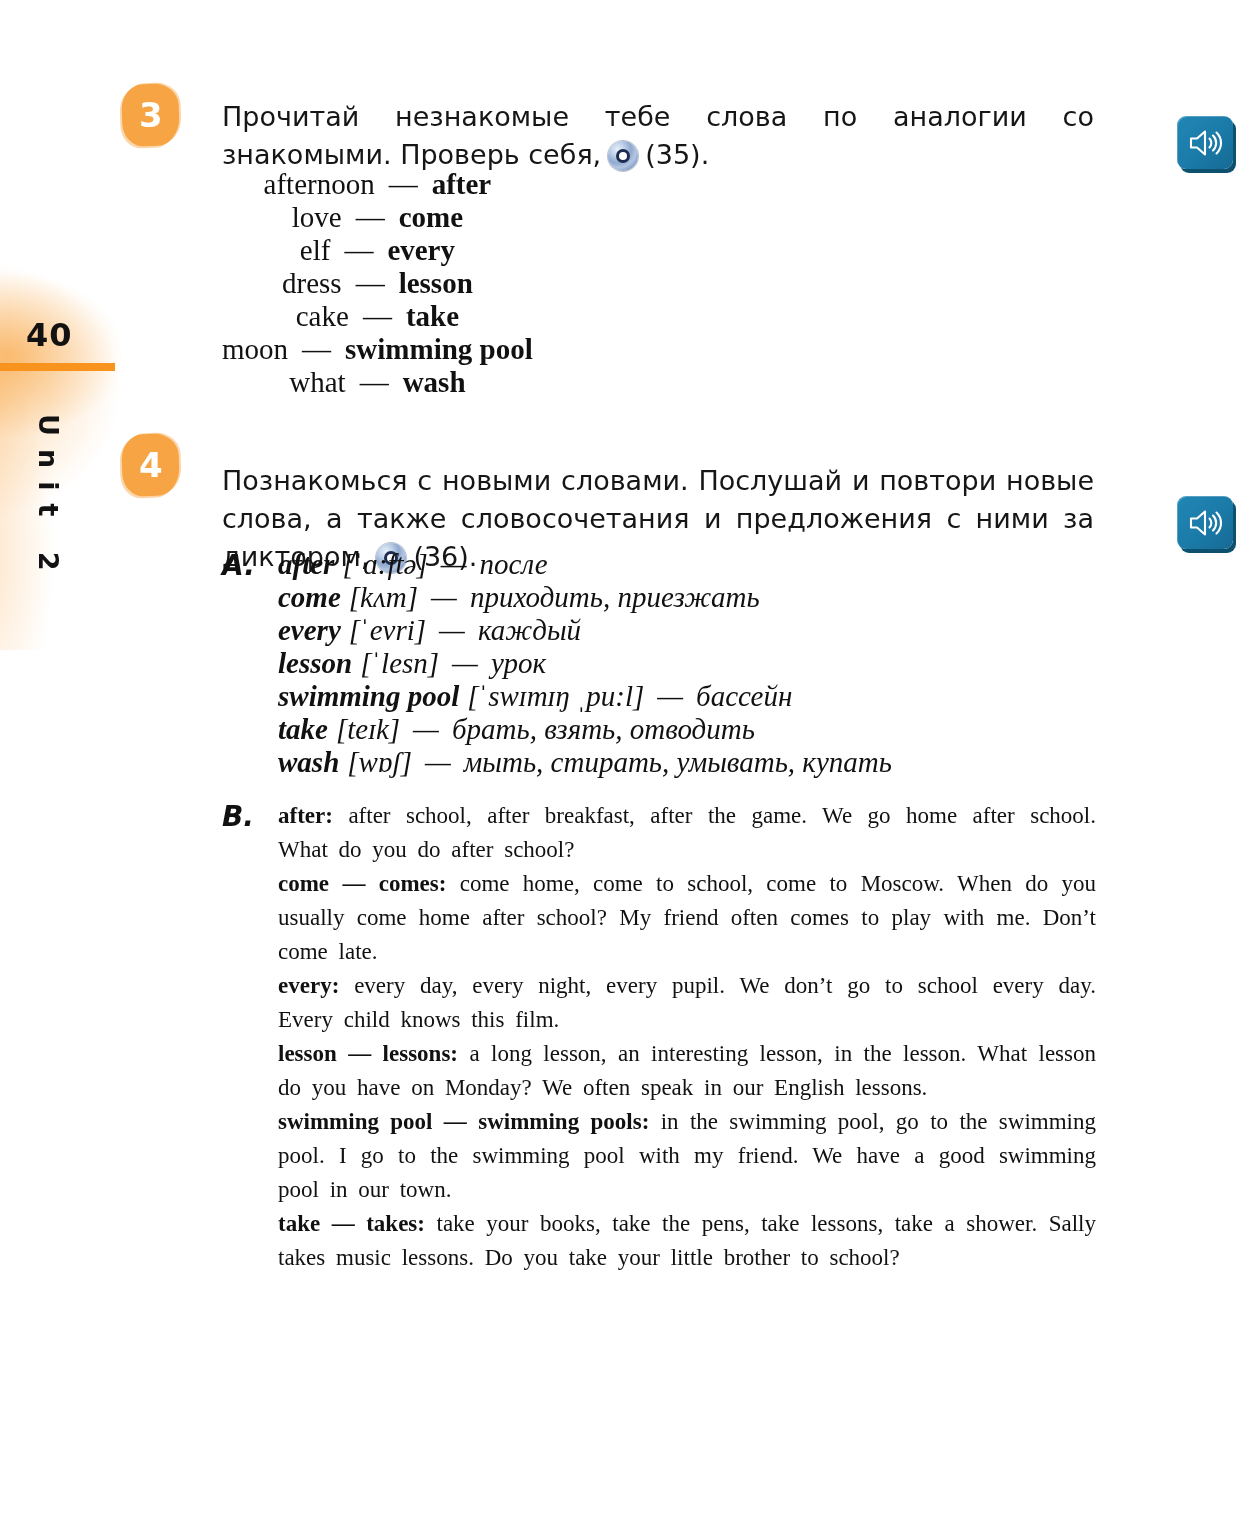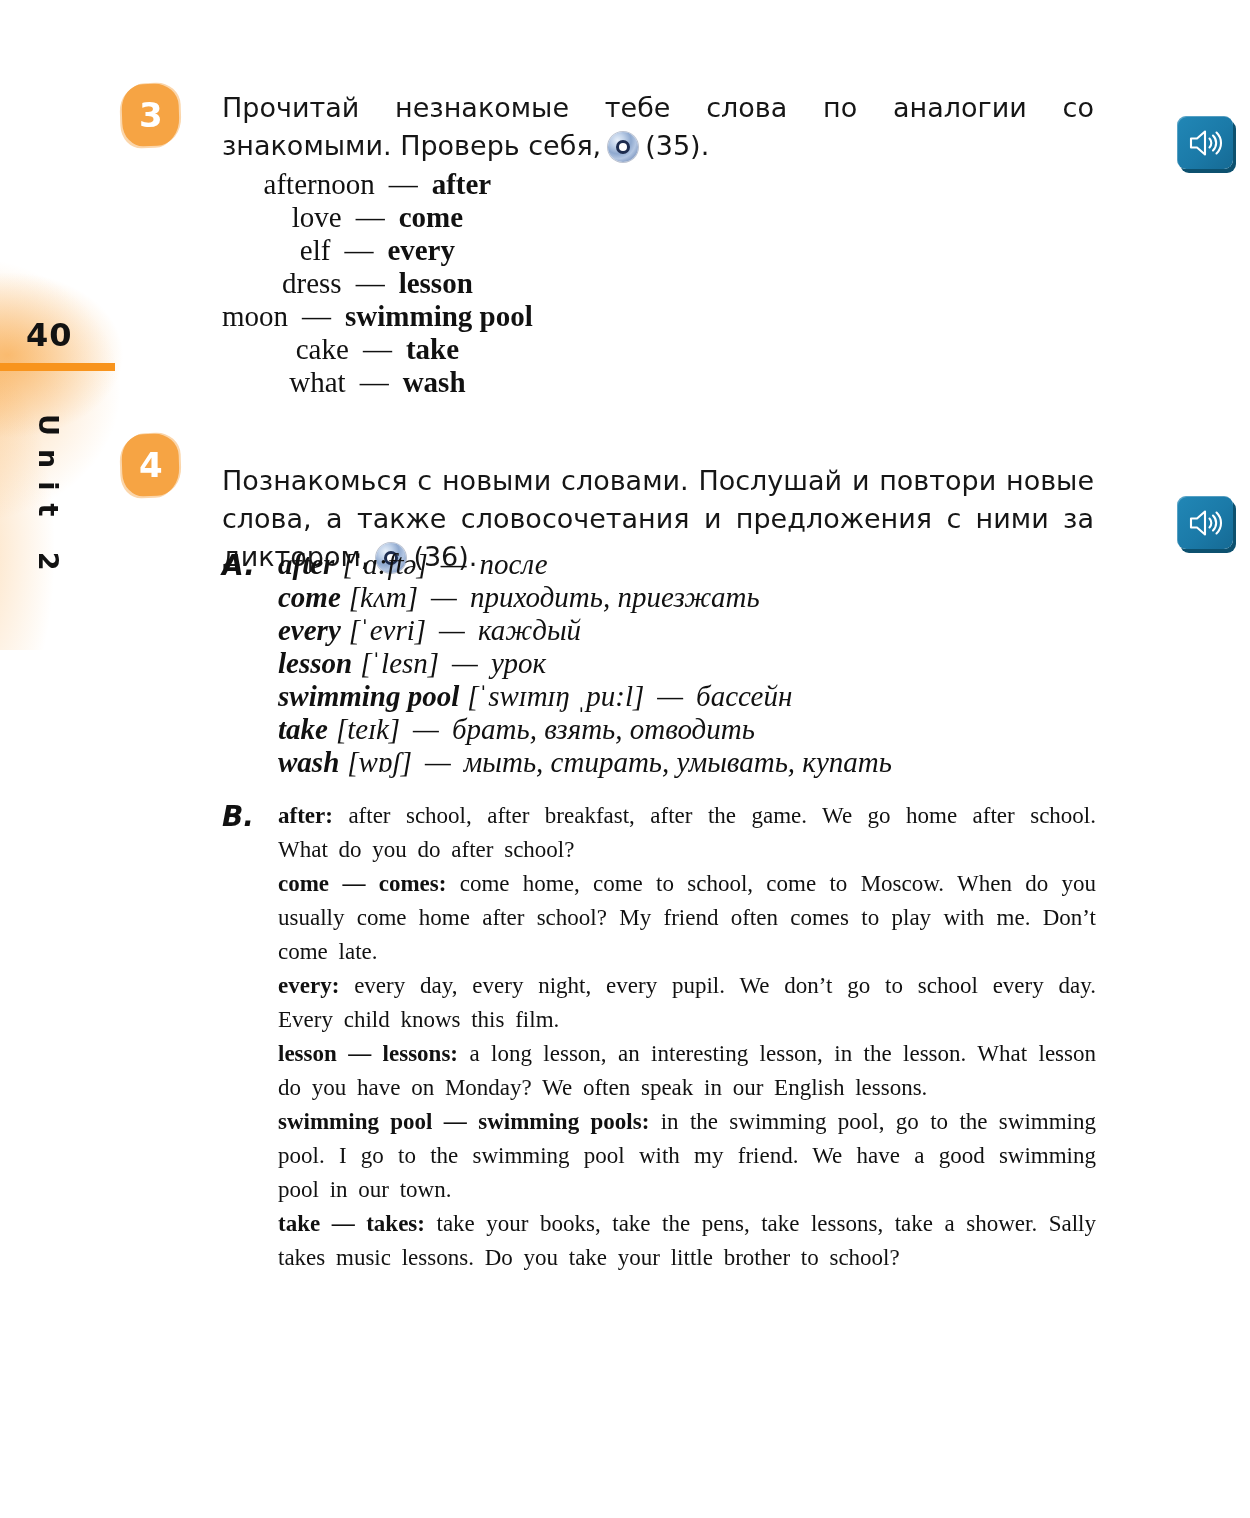--- a/index.html
+++ b/index.html
@@ -51,21 +51,21 @@
   }
   #badge-3 { left: 122px; top: 84px; }
   #badge-4 { left: 122px; top: 434px; }
 
   
   .instruction {
     position: absolute; left: 222px; width: 872px;
     font: 400 27px "DejaVu Sans", sans-serif; color: #161616;
     line-height: 38px; text-align: justify;
   }
-  #ex3-instruction { top: 89px; }
+  #ex3-instruction { top: 98px; }
   #ex4-instruction { top: 438px; margin-top: 24px; }
 
   
   .cd {
     display: inline-block; width: 30px; height: 30px; border-radius: 50%;
     position: relative; vertical-align: -7px; margin: 0 7px;
     background:
       radial-gradient(circle at 32% 28%, #e8f0fa 0%, #c2d3ea 22%, #8fa9cf 45%, #b3c6e2 62%, #7e97c0 82%, #aabfdd 100%);
     box-shadow: 0 0 0 1px rgba(60,80,120,0.35);
   }
@@ -138,22 +138,22 @@
   </div>
   <div class="instruction" id="ex3-instruction">
     <span>Прочитай незнакомые тебе слова по аналогии со знакомыми. Проверь себя,</span><span class="cd"></span><span>(35).</span>
   </div>
 
   <div class="word-list">
     <div class="row"><span>afternoon</span><span class="dash">—</span><b>after</b></div>
     <div class="row"><span>love</span><span class="dash">—</span><b>come</b></div>
     <div class="row"><span>elf</span><span class="dash">—</span><b>every</b></div>
     <div class="row"><span>dress</span><span class="dash">—</span><b>lesson</b></div>
+    <div class="row"><span>cake</span><span class="dash">—</span><b>take</b></div>
     <div class="row"><span>moon</span><span class="dash">—</span><b>swimming pool</b></div>
-    <div class="row"><span>cake</span><span class="dash">—</span><b>take</b></div>
     <div class="row"><span>what</span><span class="dash">—</span><b>wash</b></div>
   </div>
 
   <div class="badge" id="badge-4">
     <span>4</span>
   </div>
   <div class="instruction" id="ex4-instruction">
     <span>Познакомься с новыми словами. Послушай и повтори новые слова, а также словосочетания и предложения с ними за диктором,</span><span class="cd"></span><span>(36).</span>
   </div>
 

